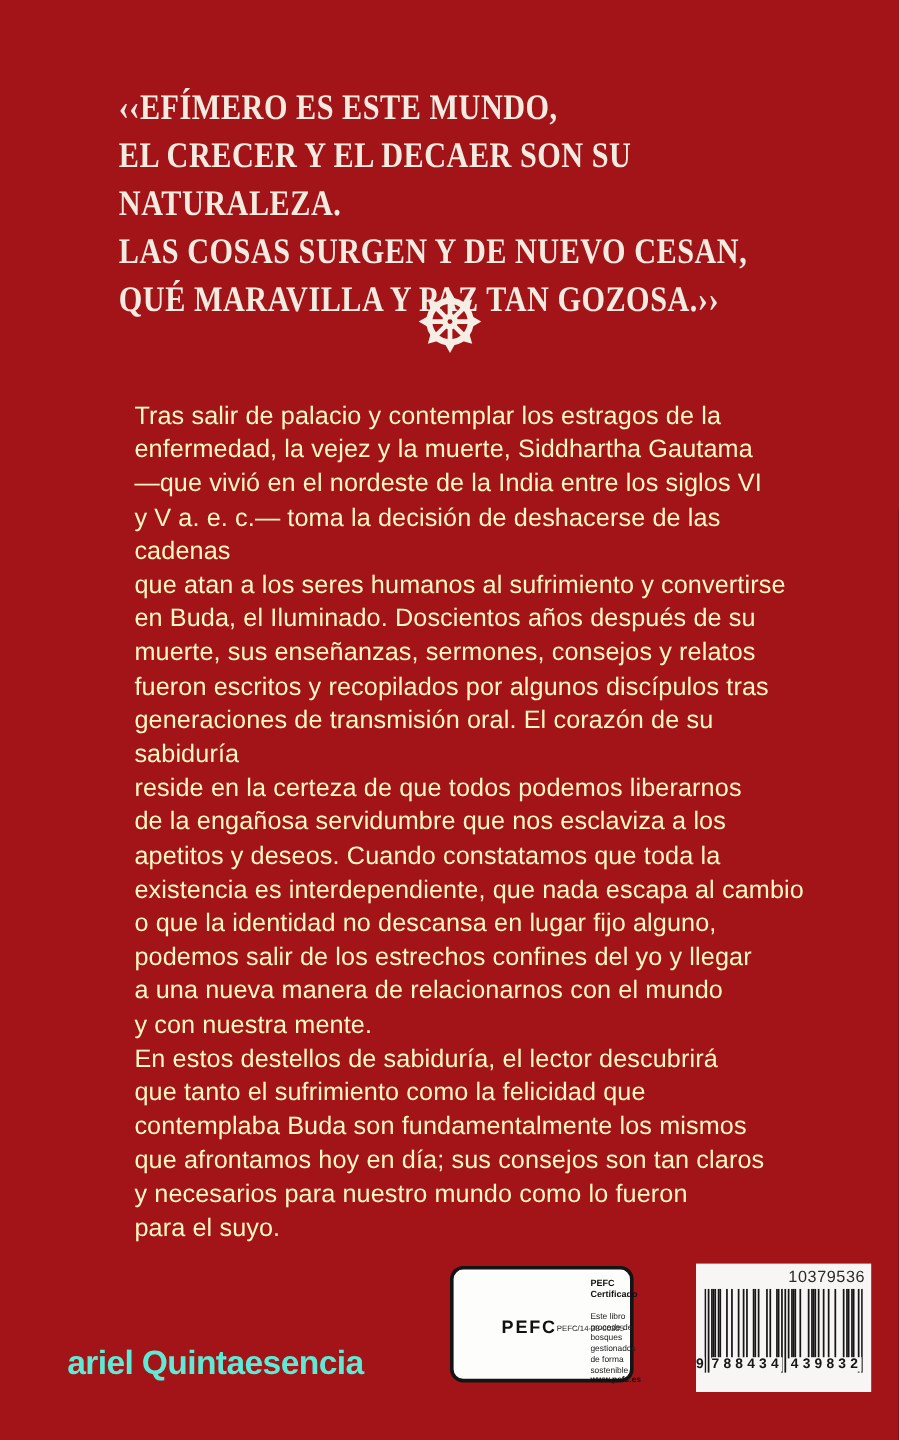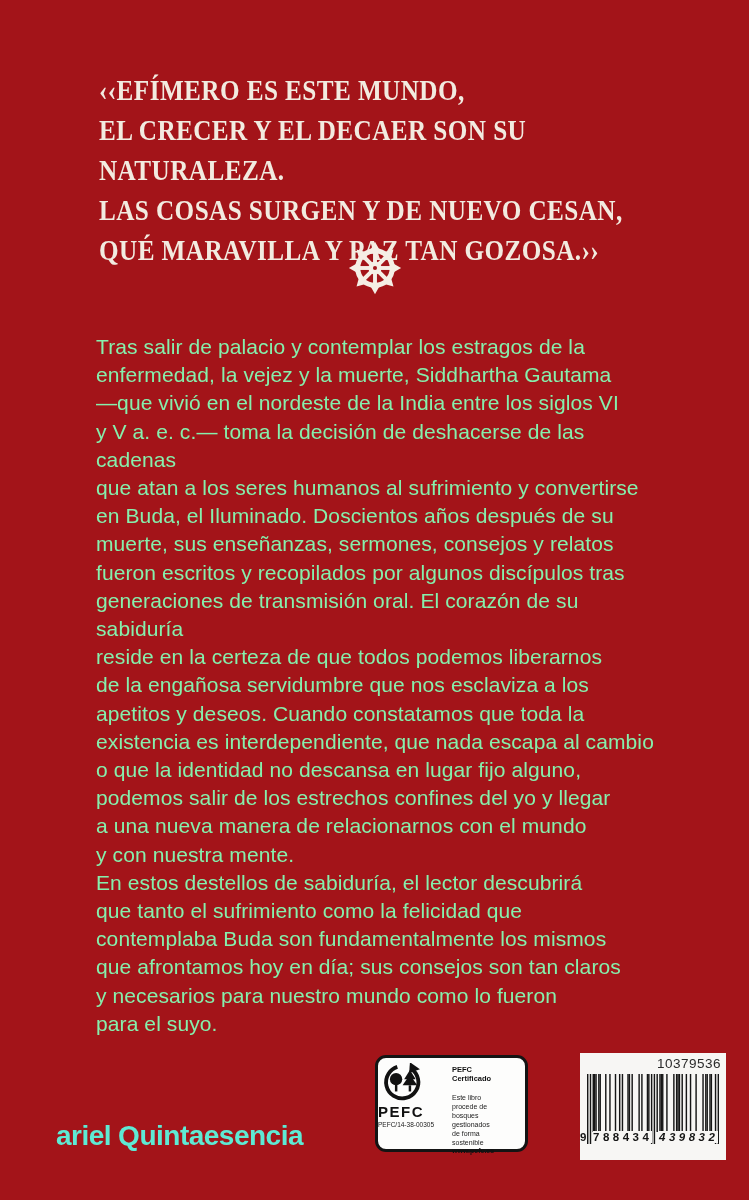--- a/index.html
+++ b/index.html
@@ -17,37 +17,38 @@
     font-size:30px;line-height:40px;
     letter-spacing:0.5px;
     color:#f2ebe0;
     white-space:pre-line;
     transform:scaleX(0.84);transform-origin:left top;
   }
   .wheel{
     position:absolute;left:347px;top:240px;width:56px;height:56px;
   }
   .synopsis{
-    position:absolute;left:96px;top:333px;width:560px;
+    position:absolute;left:112px;top:333px;width:560px;
     font-size:21px;line-height:28.2px;
-    color:#86efac;
+    color:#fef9c3;
     white-space:pre-line;
     letter-spacing:0.1px;
   }
   
   .pefc-box{
     position:absolute;left:375px;top:1055px;width:153px;height:97px;
     background:#fdfdfc;border:3.5px solid #141414;border-radius:11px;
     box-sizing:border-box;
     display:flex;align-items:stretch;
     color:#1a1a1a;
   }
   .pefc-left{
-    width:72px;display:flex;flex-direction:column;align-items:flex-start;
+    width:72px;display:flex;flex-direction:row;align-items:center;
     padding-top:5px;
+    padding-left:40px;
   }
   .pefc-logo{width:50px;height:40px;}
   .pefc-name{
     font-weight:700;font-size:15px;letter-spacing:1.5px;line-height:15px;
     margin-top:1px;color:#111;
   }
   .pefc-code{font-size:6.5px;margin-top:2px;white-space:nowrap;color:#222;}
   .pefc-right{
     flex:1;display:flex;flex-direction:column;
     padding:7px 20px 6px 2px;
@@ -66,21 +67,21 @@
     font-size:13.5px;color:#2a2a2a;letter-spacing:0.5px;
   }
   .bars{position:absolute;left:7px;top:21px;width:132px;height:70px;fill:#161616;}
   .bar-digits{
     position:absolute;left:0px;top:76px;width:146px;height:16px;
     font-size:11.5px;font-weight:700;color:#161616;
   }
   .bar-digits span{position:absolute;background:#f7f6f4;}
   .bd-first{left:0px;top:2px;width:7px;}
   .bd-g1{left:13px;top:2px;width:59px;text-align:right;letter-spacing:3.5px;}
-  .bd-g2{left:79px;top:2px;width:59px;text-align:center;letter-spacing:3.5px;font-style:italic;}
+  .bd-g2{left:79px;top:2px;width:59px;text-align:center;letter-spacing:3.5px;}
   
   .brand{
     position:absolute;left:56px;top:1120px;
     color:#5eead4;font-size:28px;letter-spacing:-0.5px;
     white-space:nowrap;
   }
   .brand-ariel{font-weight:700;}
   .brand-q{font-weight:700;margin-left:7px;}
 </style>
 </head>

